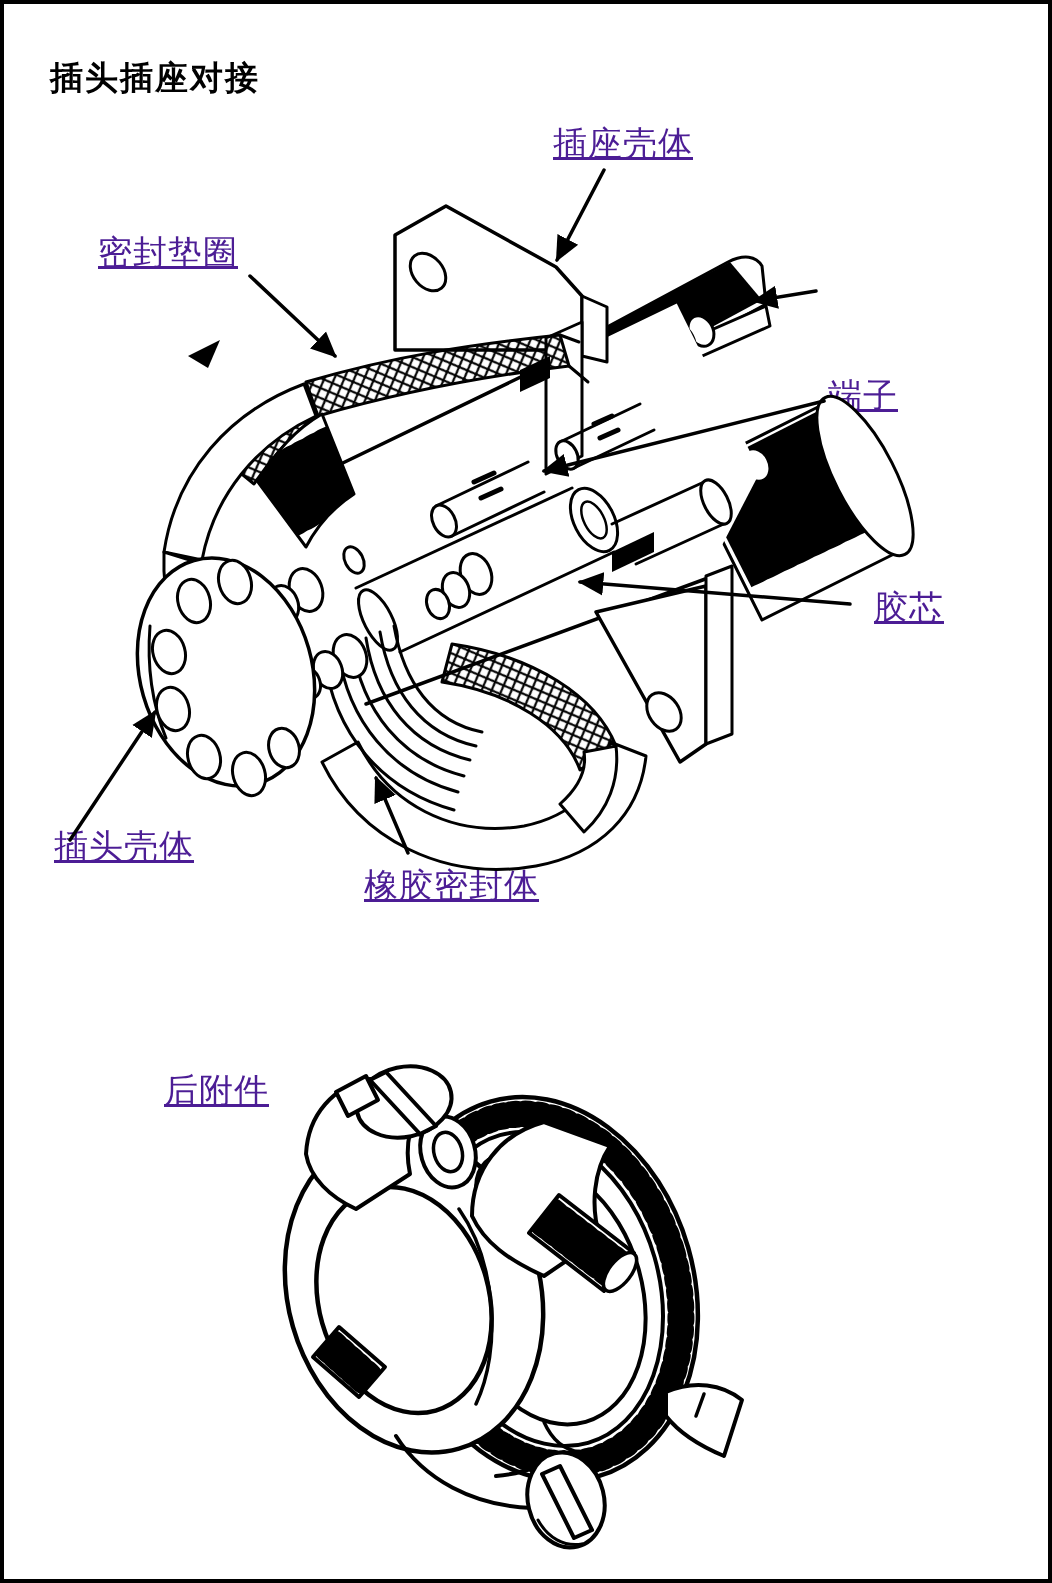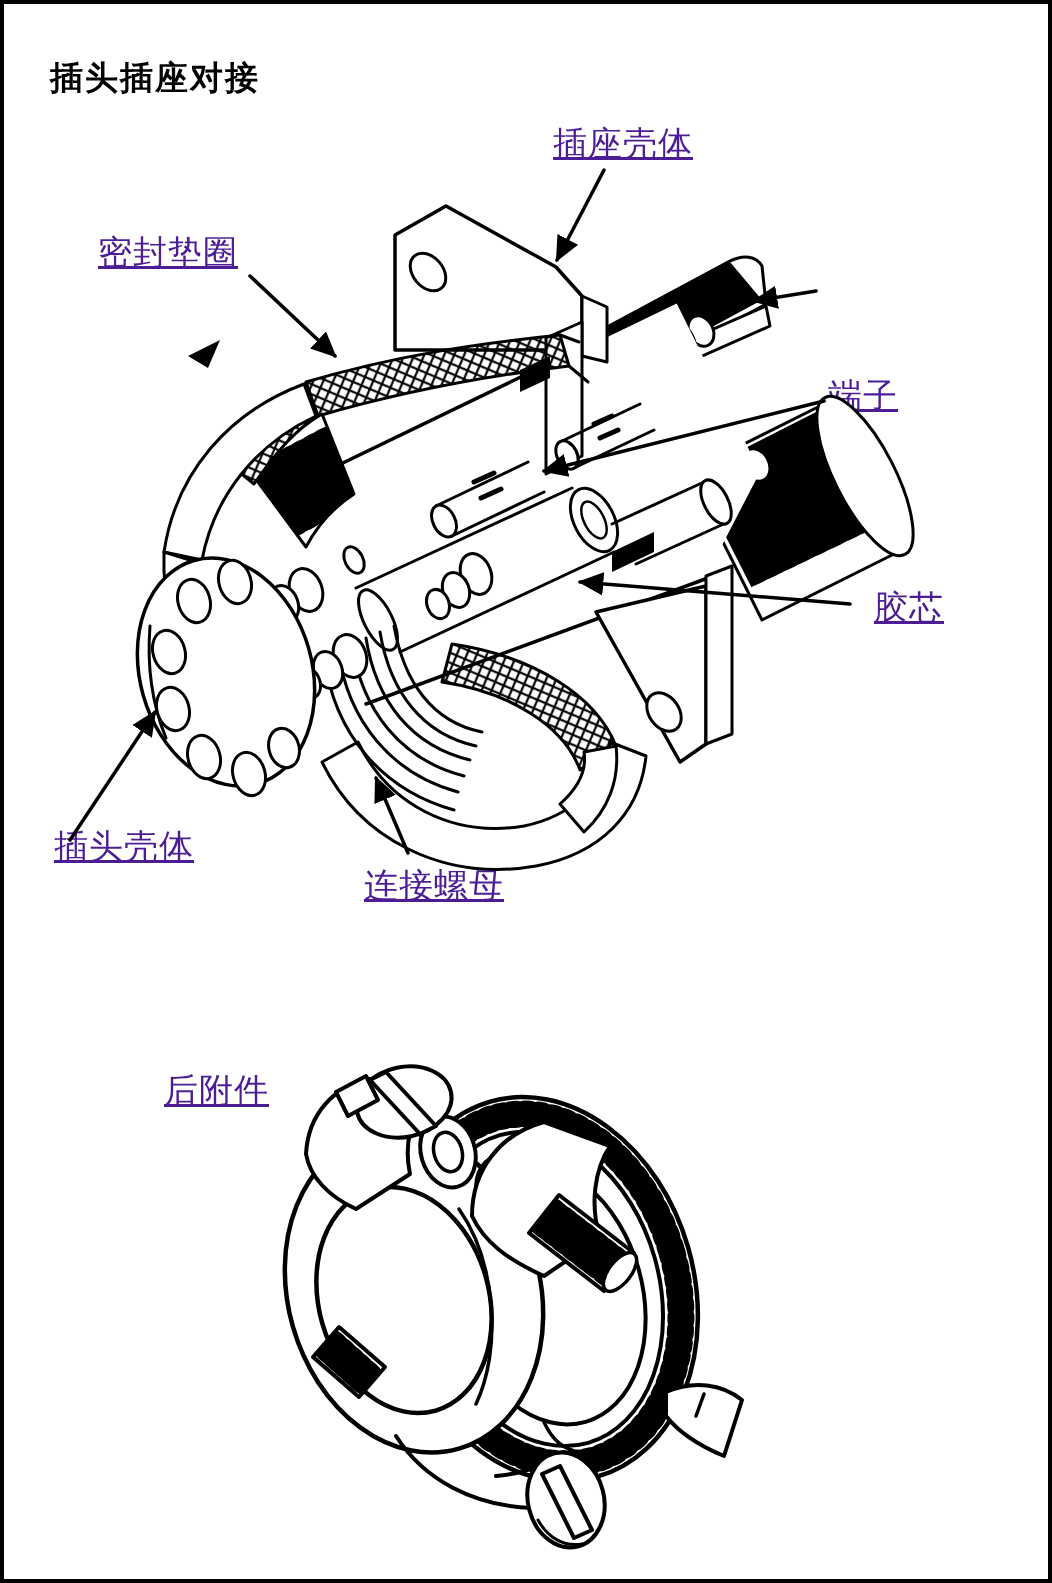--- a/index.html
+++ b/index.html
@@ -29,21 +29,21 @@
 
 <div class="page">
 
   <div class="title">插头插座对接</div>
 
   <div class="lbl" id="lbl-socket-housing">插座壳体</div>
   <div class="lbl" id="lbl-coupling-nut">密封垫圈</div>
   <div class="lbl" id="lbl-terminal">端子</div>
   <div class="lbl" id="lbl-rubber-insert">胶芯</div>
   <div class="lbl" id="lbl-sealing-gasket">插头壳体</div>
-  <div class="lbl" id="lbl-plug-housing">连接螺母</div>
+  <div class="lbl" id="lbl-plug-housing">橡胶密封体</div>
   <div class="lbl" id="lbl-rear-accessory">后附件</div>
 
   <svg class="art" width="1044" height="1575" viewBox="0 0 1044 1575" fill="none" stroke="#000" stroke-width="3" stroke-linejoin="round" stroke-linecap="round">
     <defs>
       <pattern id="xh" width="13" height="13" patternUnits="userSpaceOnUse" patternTransform="rotate(-22)">
         <path d="M0,0 L13,13 M13,0 L0,13" stroke="#000" stroke-width="2.2"></path>
       </pattern>
       <marker id="ah" viewBox="0 0 12 10" refX="10" refY="5" markerWidth="8" markerHeight="8" orient="auto">
         <path d="M0,0 L11,5 L0,10 Z" fill="#000" stroke="none"></path>
       </marker>

